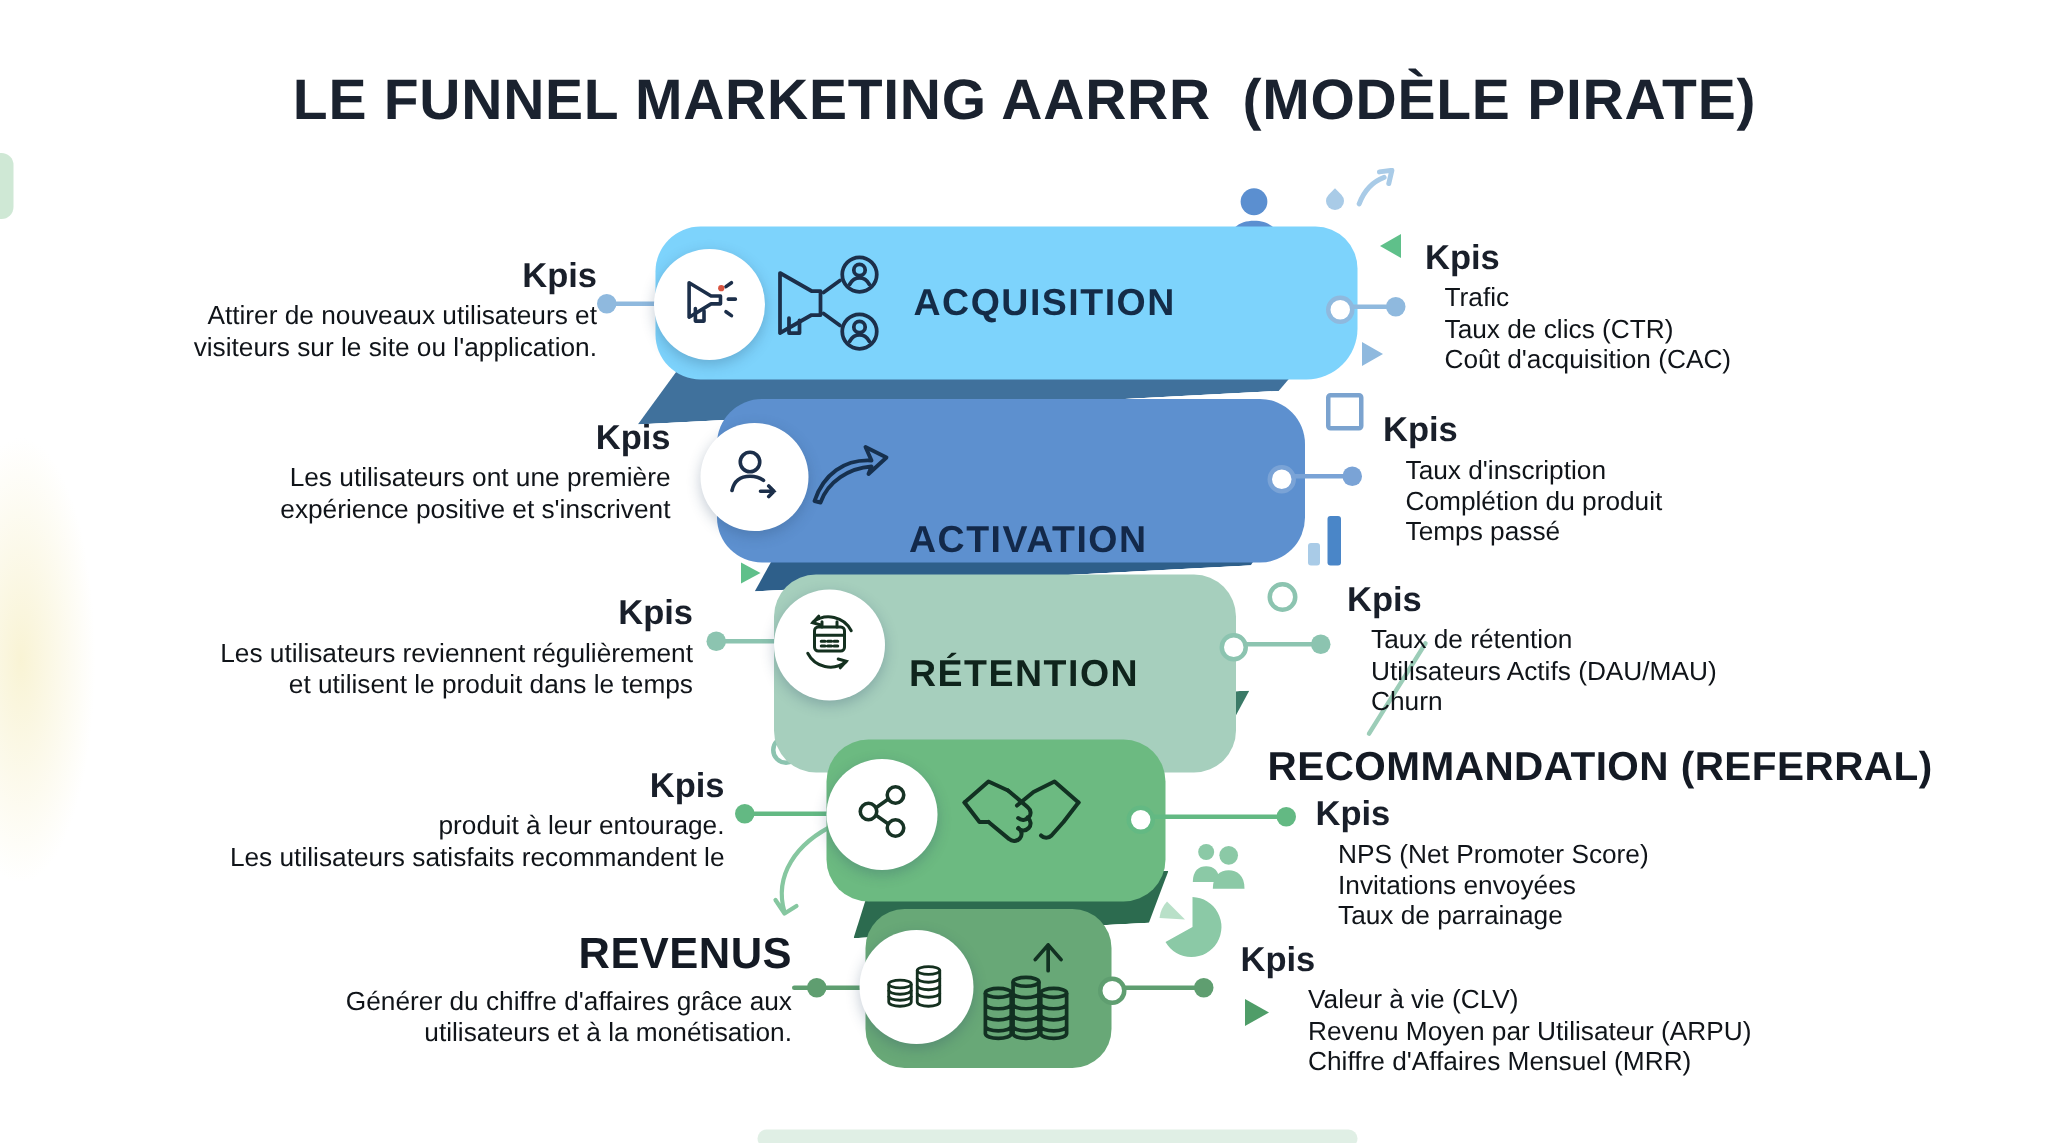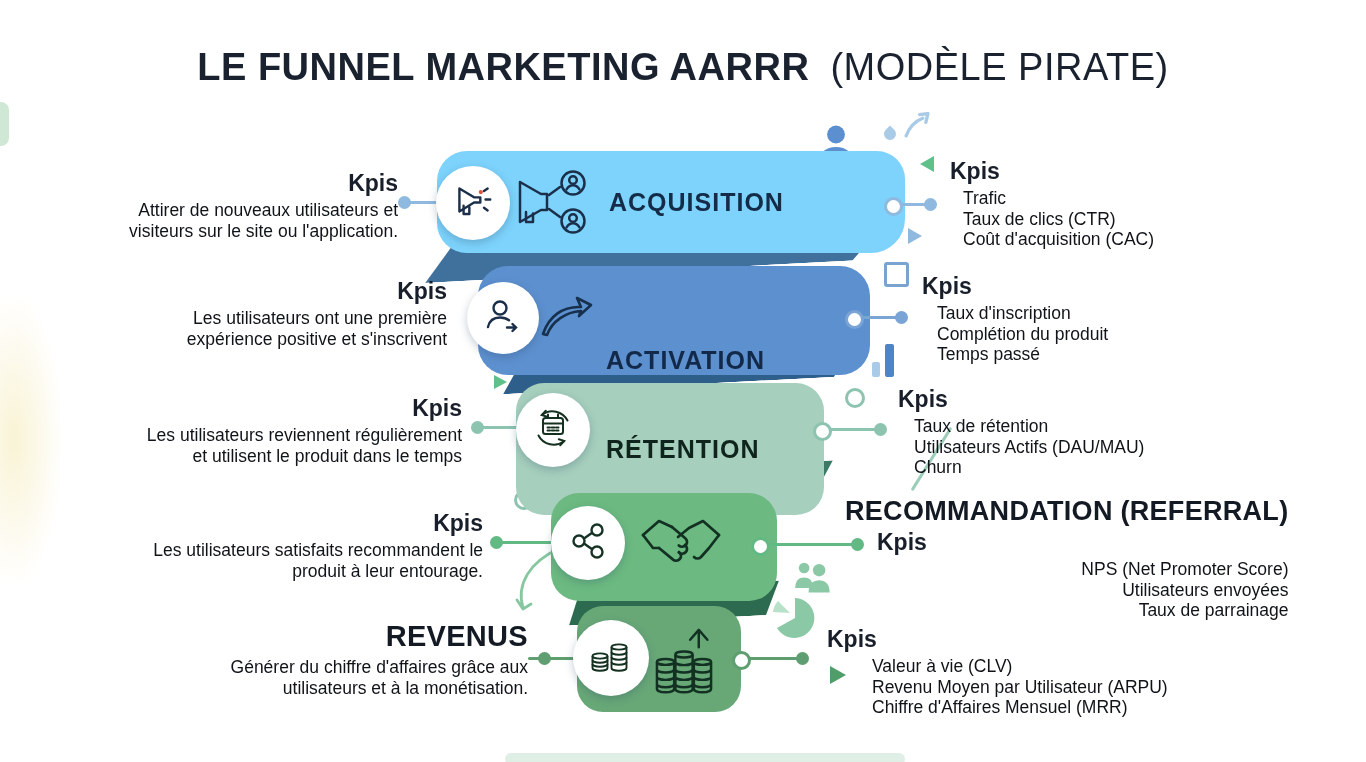--- a/index.html
+++ b/index.html
@@ -3,21 +3,21 @@
 <meta charset="utf-8">
 <style>
   html,body{margin:0;padding:0;background:#fff;}
   .canvas{position:relative;width:1366px;height:762px;background:#ffffff;overflow:hidden;
           font-family:"Liberation Sans", sans-serif;color:#14181f;}
 
   
   .title{position:absolute;left:0;right:0;top:46px;text-align:center;
          font-size:38px;letter-spacing:.5px;color:#1a222f;white-space:nowrap;}
   .title .t-main{font-weight:800;}
-  .title .t-sub{font-weight:400;margin-left:10px;text-align:right;}
+  .title .t-sub{font-weight:700;margin-left:10px;text-align:right;}
 
   
   .blob-yellow{position:absolute;left:-36px;top:290px;width:100px;height:300px;
     background:radial-gradient(ellipse at center, rgba(248,242,208,.9), rgba(248,242,208,0) 70%);}
   .green-sliver{position:absolute;left:0;top:102px;width:9px;height:44px;background:#bfe0c7;
     border-radius:0 8px 8px 0;opacity:.75;}
   .bottom-strip{position:absolute;left:505px;top:753px;width:400px;height:12px;
     background:#cfe7d7;opacity:.65;border-radius:8px;}
 
   
@@ -69,21 +69,21 @@
   .desc div,.items div{font-size:17.5px;line-height:20.5px;color:#101419;white-space:nowrap;}
   .lb0{left:60px;top:170px;width:338px;}
   .lb1{left:120px;top:278px;width:327px;}
   .lb2{left:133px;top:395px;width:329px;}
   .lb3{left:146px;top:510px;width:337px;}
   .lb4{left:178px;top:620px;width:350px;}
   .lb4 .big-h{font-size:29px;margin-bottom:4px;}
   .rb0{left:950px;top:158px;} .rb0 .items{margin-left:13px;}
   .rb1{left:922px;top:273px;} .rb1 .items{margin-left:15px;}
   .rb2{left:898px;top:386px;} .rb2 .items{margin-left:16px;}
-  .rb3{left:845px;top:496px;} .rb3 .kpis-h{margin-left:32px;margin-top:2px;} .rb3 .items{margin-left:47px;text-align:right;}
+  .rb3{left:845px;top:496px;} .rb3 .kpis-h{margin-left:32px;margin-top:2px;} .rb3 .items{margin-left:47px;}
   .rb4{left:827px;top:626px;} .rb4 .items{margin-left:45px;}
 
   
   .deco{position:absolute;}
   .tri{width:0;height:0;position:absolute;}
   .tri-right-blue{border-left:14px solid #8fb9de;border-top:8px solid transparent;border-bottom:8px solid transparent;}
   .tri-left-green{border-right:14px solid #5fc08a;border-top:8px solid transparent;border-bottom:8px solid transparent;}
   .tri-right-green-sm{border-left:13px solid #5fc08a;border-top:7px solid transparent;border-bottom:7px solid transparent;}
   .tri-right-green-dk{border-left:16px solid #4f9d68;border-top:9px solid transparent;border-bottom:9px solid transparent;}
   .teardrop{width:12px;height:12px;background:#a9cbe7;border-radius:50% 50% 50% 0;transform:rotate(135deg);}
@@ -272,22 +272,22 @@
   <div class="lb lb2">
     <div class="kpis-h">Kpis</div>
     <div class="desc">
       <div>Les utilisateurs reviennent régulièrement</div>
       <div>et utilisent le produit dans le temps</div>
     </div>
   </div>
   <div class="lb lb3">
     <div class="kpis-h">Kpis</div>
     <div class="desc">
+      <div>produit à leur entourage.</div>
       <div>Les utilisateurs satisfaits recommandent le</div>
-      <div>produit à leur entourage.</div>
     </div>
   </div>
   <div class="lb lb4">
     <div class="big-h">REVENUS</div>
     <div class="desc">
       <div>Générer du chiffre d'affaires grâce aux</div>
       <div>utilisateurs et à la monétisation.</div>
     </div>
   </div>
 
@@ -313,21 +313,21 @@
       <div>Taux de rétention</div>
       <div>Utilisateurs Actifs (DAU/MAU)</div>
       <div>Churn</div>
     </div>
   </div>
   <div class="rb rb3">
     <div class="big-h">RECOMMANDATION (REFERRAL)</div>
     <div class="kpis-h">Kpis</div>
     <div class="items">
       <div>NPS (Net Promoter Score)</div>
-      <div>Utilisateurs envoyées</div>
+      <div>Invitations envoyées</div>
       <div>Taux de parrainage</div>
     </div>
   </div>
   <div class="rb rb4">
     <div class="kpis-h">Kpis</div>
     <div class="items">
       <div>Valeur à vie (CLV)</div>
       <div>Revenu Moyen par Utilisateur (ARPU)</div>
       <div>Chiffre d'Affaires Mensuel (MRR)</div>
     </div>

